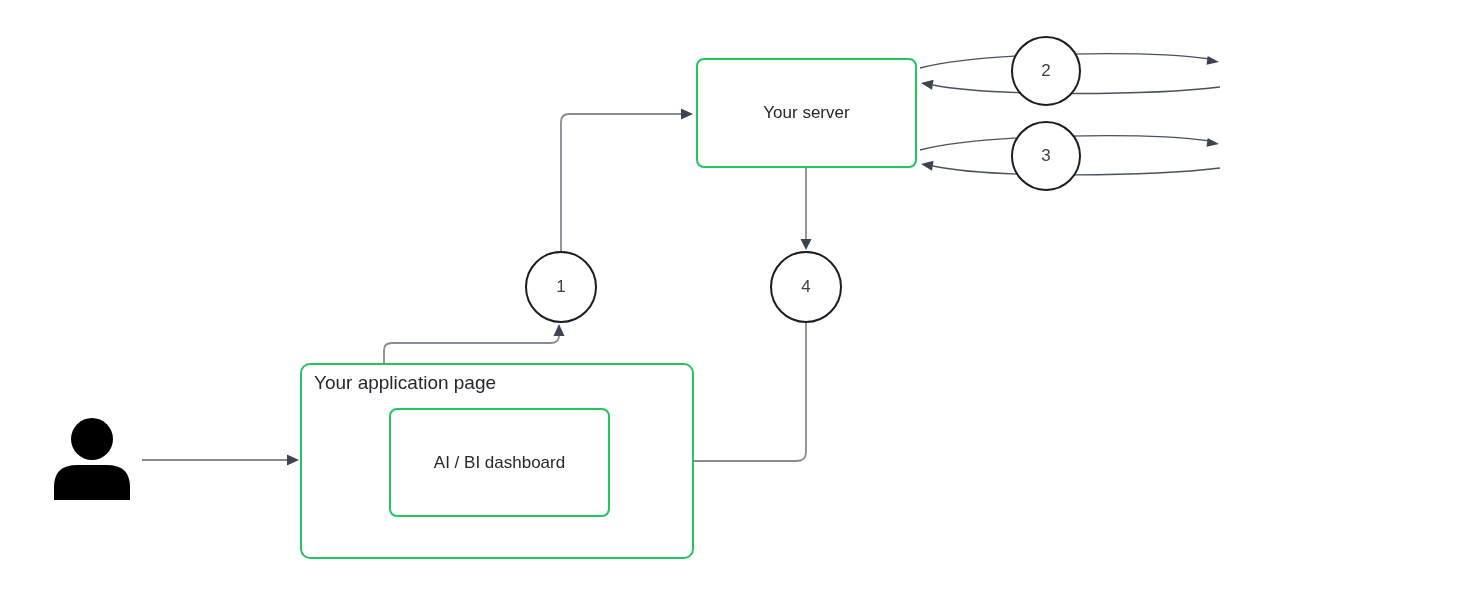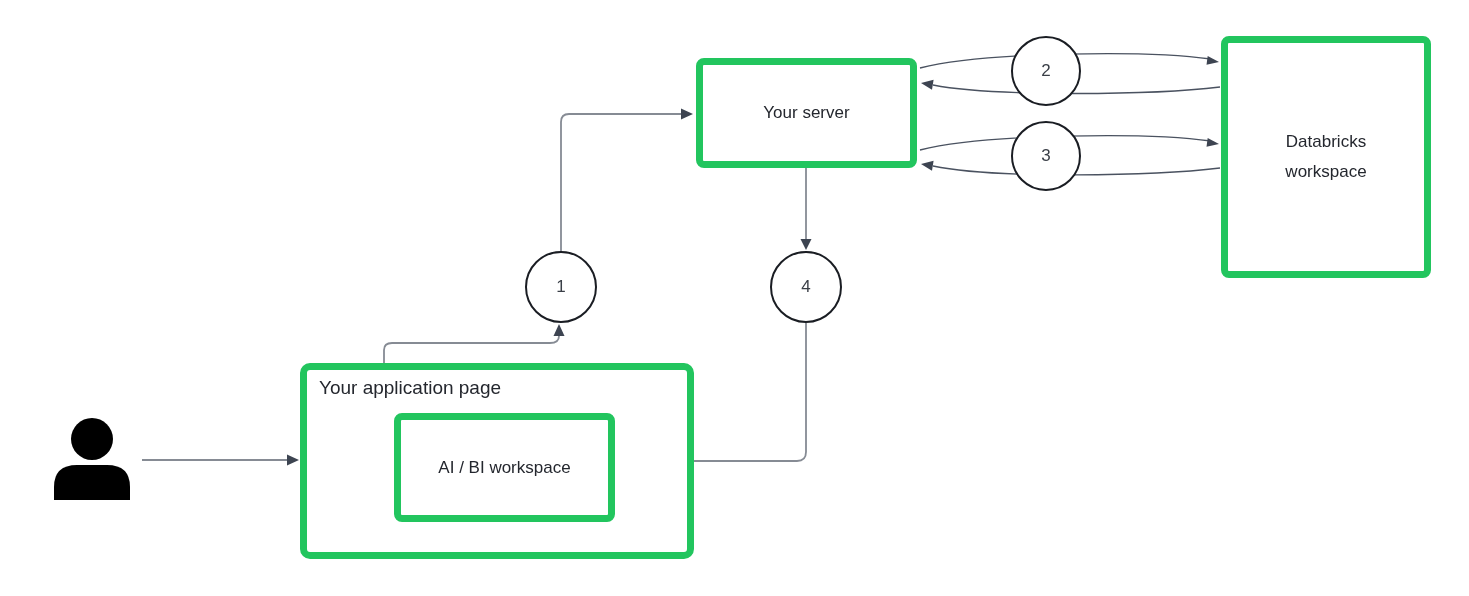--- a/index.html
+++ b/index.html
@@ -16,21 +16,21 @@
     overflow: hidden;
   }
   .connectors {
     position: absolute;
     inset: 0;
     pointer-events: none;
   }
   .node {
     position: absolute;
     background: #ffffff;
-    border: 7px solid #22c55e;
+    border: 2px solid #22c55e;
     box-sizing: border-box;
     color: #24272e;
     font-size: 17px;
   }
   .node.centered {
     display: flex;
     align-items: center;
     justify-content: center;
     text-align: center;
   }
@@ -135,28 +135,25 @@
     <g>
       <path d="M 806 323 L 806 452 Q 806 461 797 461 L 623 461" stroke="#868b94" stroke-width="1.8" fill="none"></path>
       <polygon points="623,455.5 611,461 623,466.5" fill="#3d4451"></polygon>
     </g>
   </svg>
 
   <div class="node node-server centered">
     <span class="node-label">Your server</span>
   </div>
 
-  <div class="node node-databricks centered">
-    <span class="node-label">Databricks workspace</span>
-  </div>
 
   <div class="node node-app-page">
     <span class="app-page-label">Your application page</span>
     <div class="node node-dashboard centered">
-      <span class="node-label">AI / BI workspace</span>
+      <span class="node-label">AI / BI dashboard</span>
     </div>
   </div>
 
   <div class="step-badge badge-1">
     <span>1</span>
   </div>
   <div class="step-badge badge-2">
     <span>2</span>
   </div>
   <div class="step-badge badge-3">

